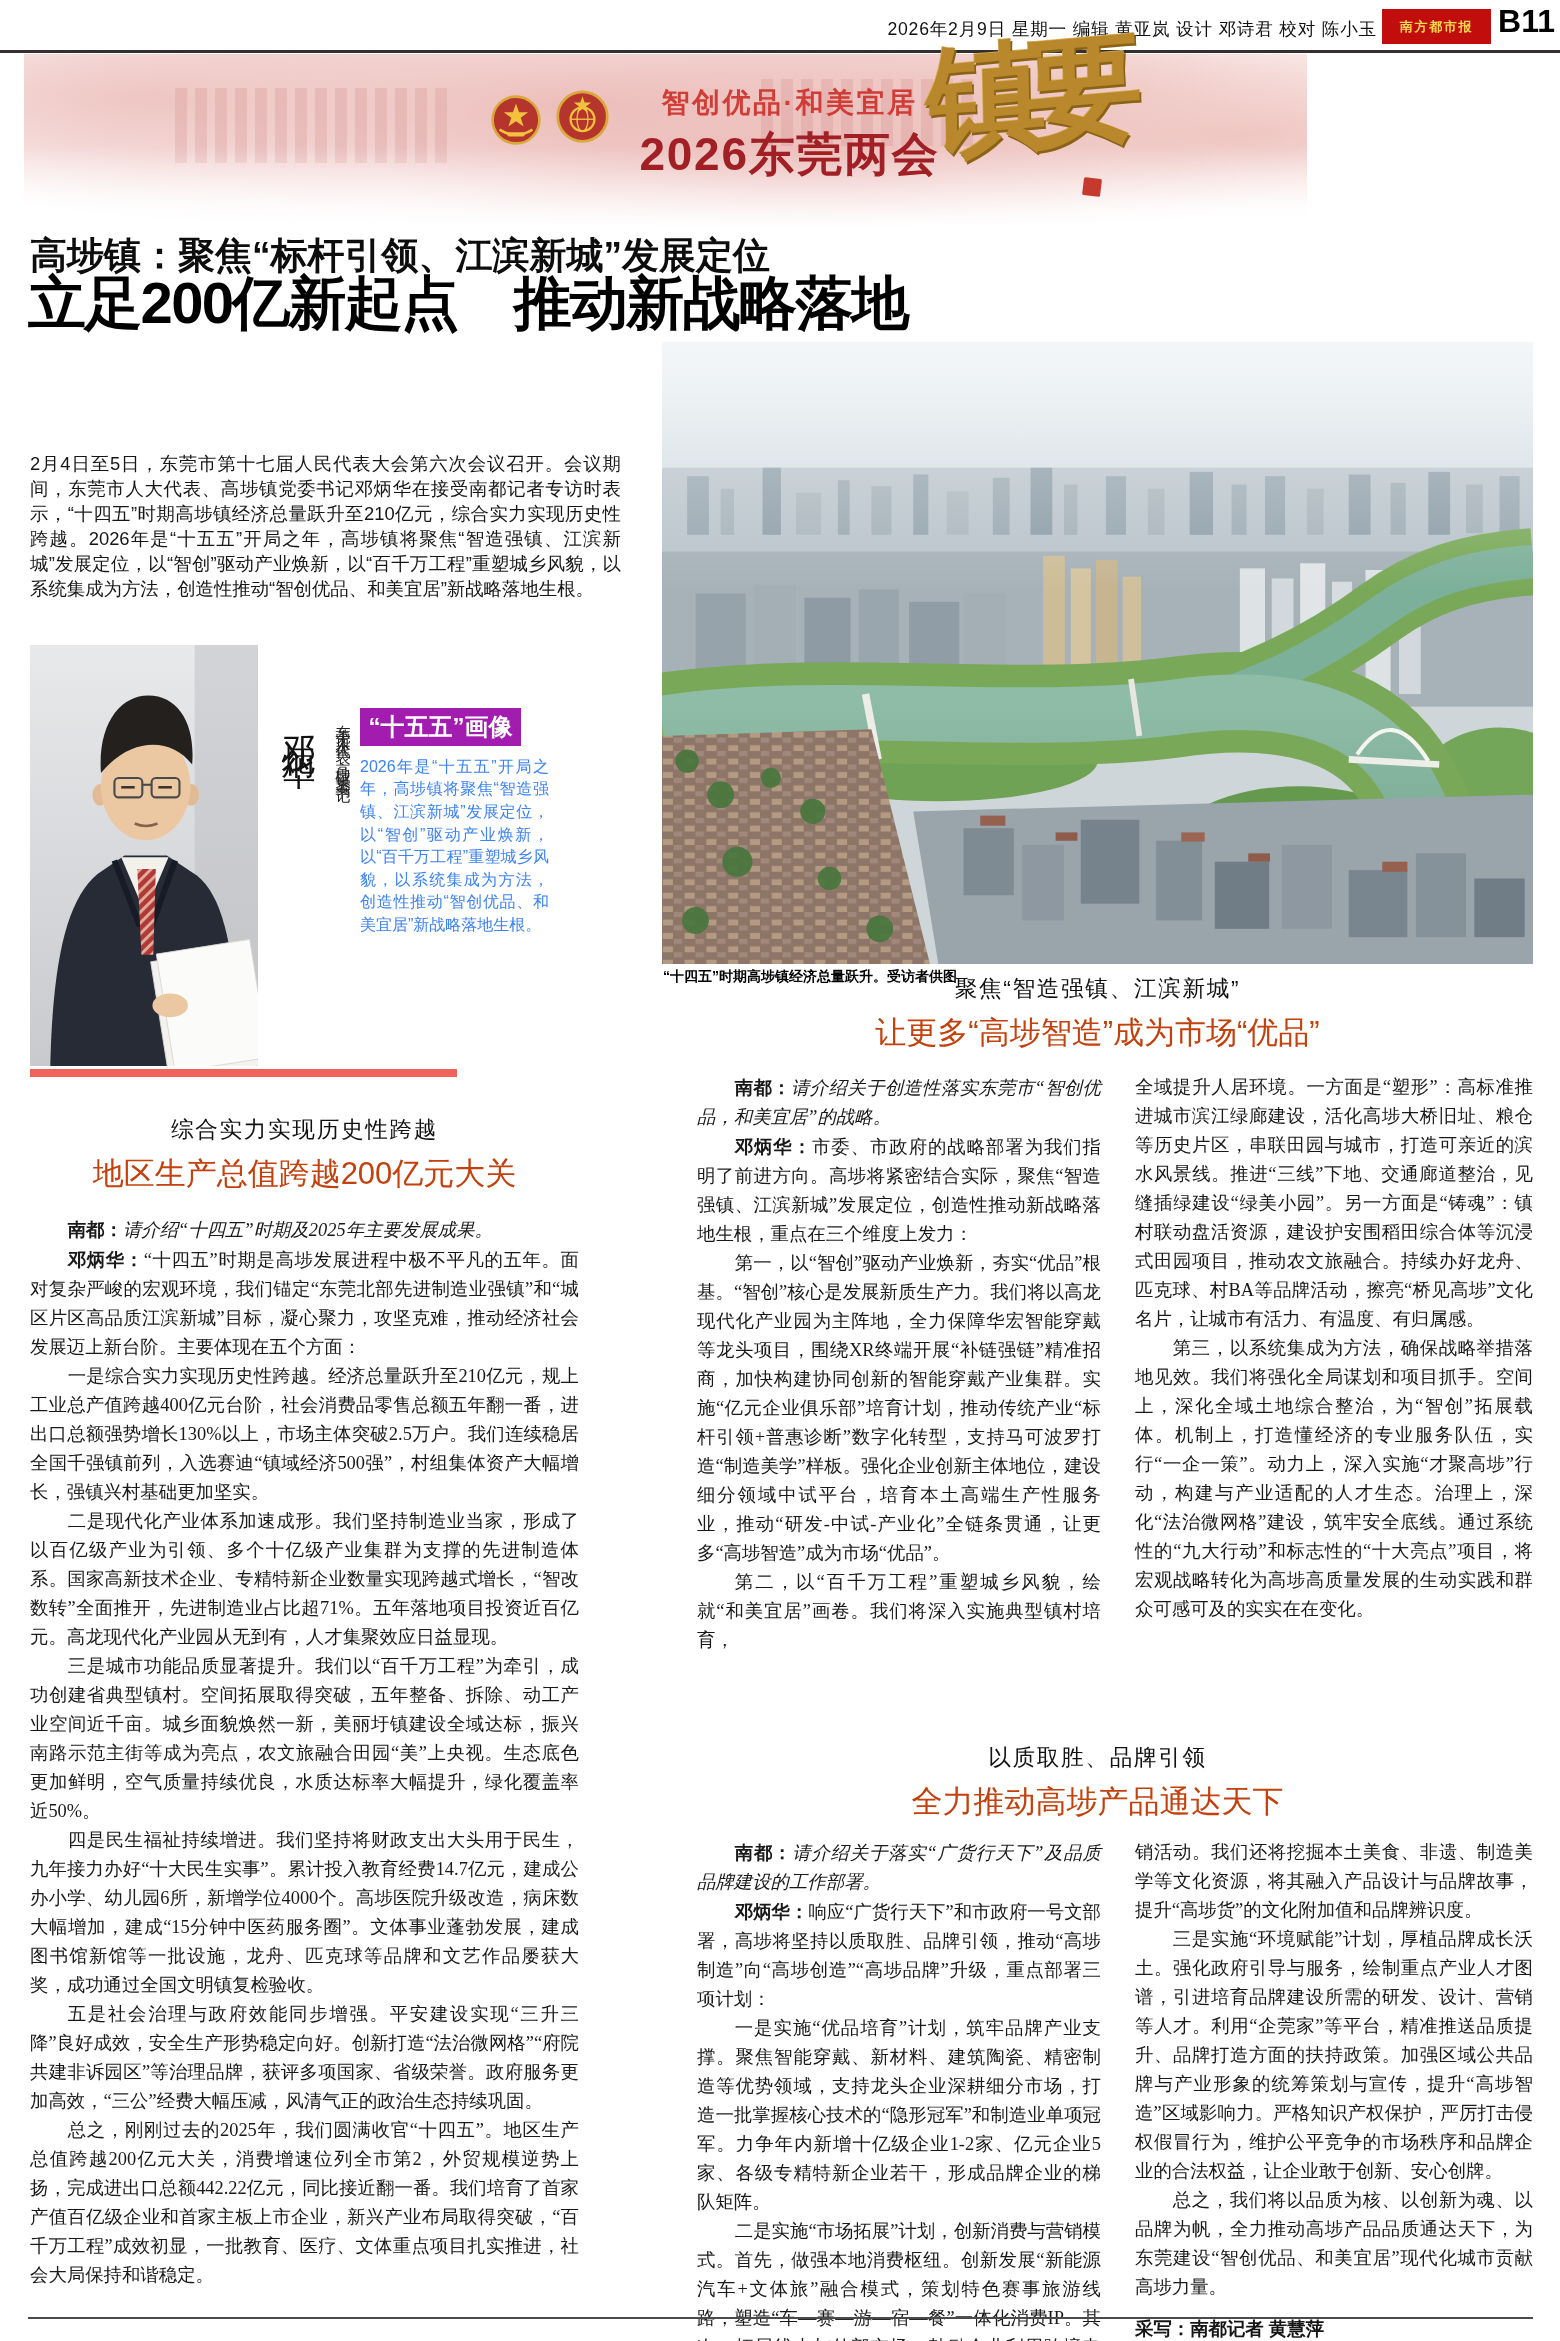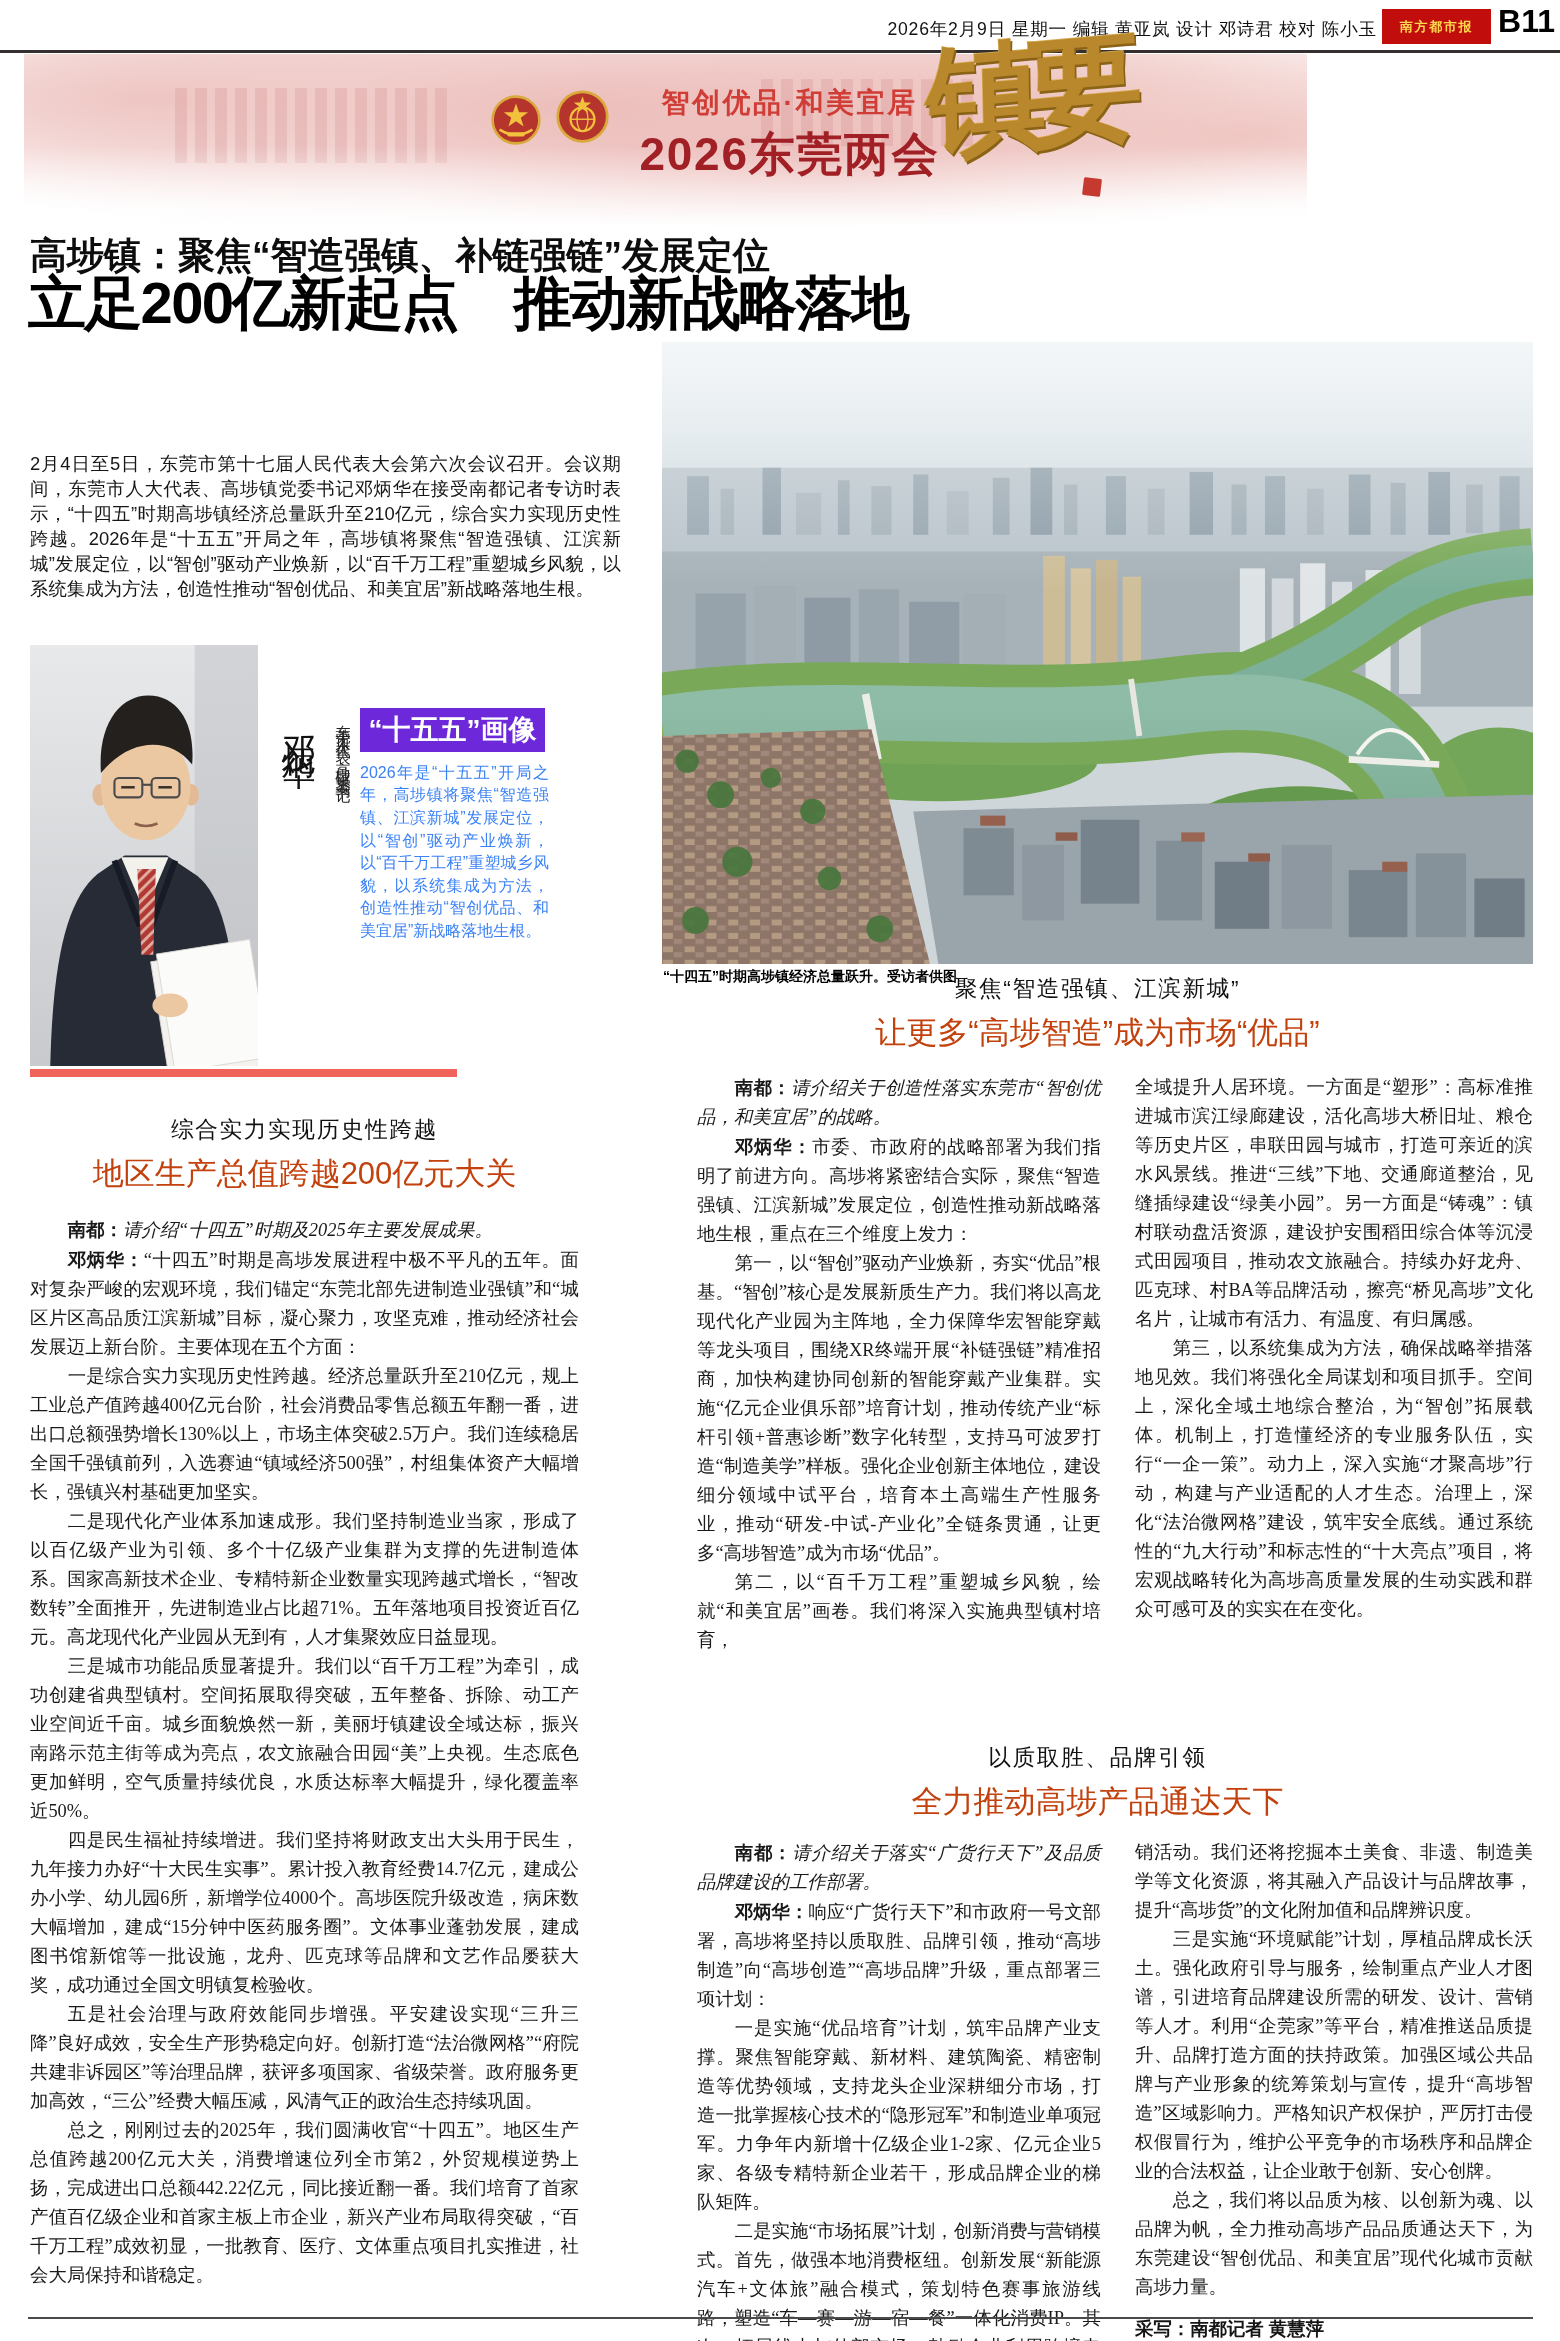--- a/index.html
+++ b/index.html
@@ -46,21 +46,21 @@
         text-align:justify;color:#161616;font-family:"Liberation Sans","DejaVu Sans",sans-serif;}
   
   .portrait{position:absolute;left:30px;top:645px;width:228px;height:421px;overflow:hidden;}
   .v-name{position:absolute;left:276px;top:709px;writing-mode:vertical-rl;font-size:34px;
           letter-spacing:10px;font-weight:500;color:#111;
           font-family:"Liberation Sans","DejaVu Sans",sans-serif;}
   .v-title{position:absolute;left:333px;top:712px;writing-mode:vertical-rl;font-size:15px;
            letter-spacing:4.2px;color:#222;height:352px;
            font-family:"Liberation Sans","DejaVu Sans",sans-serif;}
   .profile{position:absolute;left:360px;top:708px;width:189px;}
-  .profile-label{display:inline-block;background:#6d28d9;color:#fff;font-size:28px;font-weight:700;
+  .profile-label{display:inline-block;background:#a21caf;color:#fff;font-size:24px;font-weight:700;
                  padding:2.5px 8.4px 3.4px;font-family:"Liberation Sans","DejaVu Sans",sans-serif;}
   .profile-text{margin:10px 0 0;font-size:16px;line-height:22.6px;text-align:justify;color:#3b82f6;
                 font-family:"Liberation Sans","DejaVu Sans",sans-serif;}
   .red-bar{position:absolute;left:30px;top:1069px;width:427px;height:7.5px;background:#f0635a;}
   
   .photo{position:absolute;left:662px;top:342px;width:871px;height:622px;overflow:hidden;}
   .caption{position:absolute;left:663px;top:968px;font-size:14px;font-weight:700;color:#000;
            font-family:"Liberation Sans","DejaVu Sans",sans-serif;}
   
   .section{position:absolute;}
@@ -112,21 +112,21 @@
       </svg>
     </div>
     <div class="banner-text">
       <div class="banner-slogan">智创优品·和美宜居</div>
       <div class="banner-event">2026东莞两会</div>
     </div>
     <div class="calligraphy">镇要</div>
     <div class="seal"></div>
   </div>
 
-  <div class="kicker">高埗镇：聚焦“智造强镇、补链强链”发展定位</div>
+  <div class="kicker">高埗镇：聚焦“标杆引领、江滨新城”发展定位</div>
   <div class="headline">立足200亿新起点　推动新战略落地</div>
   <div class="lead">2月4日至5日，东莞市第十七届人民代表大会第六次会议召开。会议期间，东莞市人大代表、高埗镇党委书记邓炳华在接受南都记者专访时表示，“十四五”时期高埗镇经济总量跃升至210亿元，综合实力实现历史性跨越。2026年是“十五五”开局之年，高埗镇将聚焦“智造强镇、江滨新城”发展定位，以“智创”驱动产业焕新，以“百千万工程”重塑城乡风貌，以系统集成为方法，创造性推动“智创优品、和美宜居”新战略落地生根。</div>
 
   <div class="portrait">
     <svg width="228" height="421" viewBox="0 0 270 500" preserveAspectRatio="none">
       <defs>
         <linearGradient id="pbg" x1="0" y1="0" x2="0" y2="1">
           <stop offset="0" stop-color="#e8e9eb"></stop>
             <stop offset="1" stop-color="#c8cacd"></stop>
         </linearGradient>

